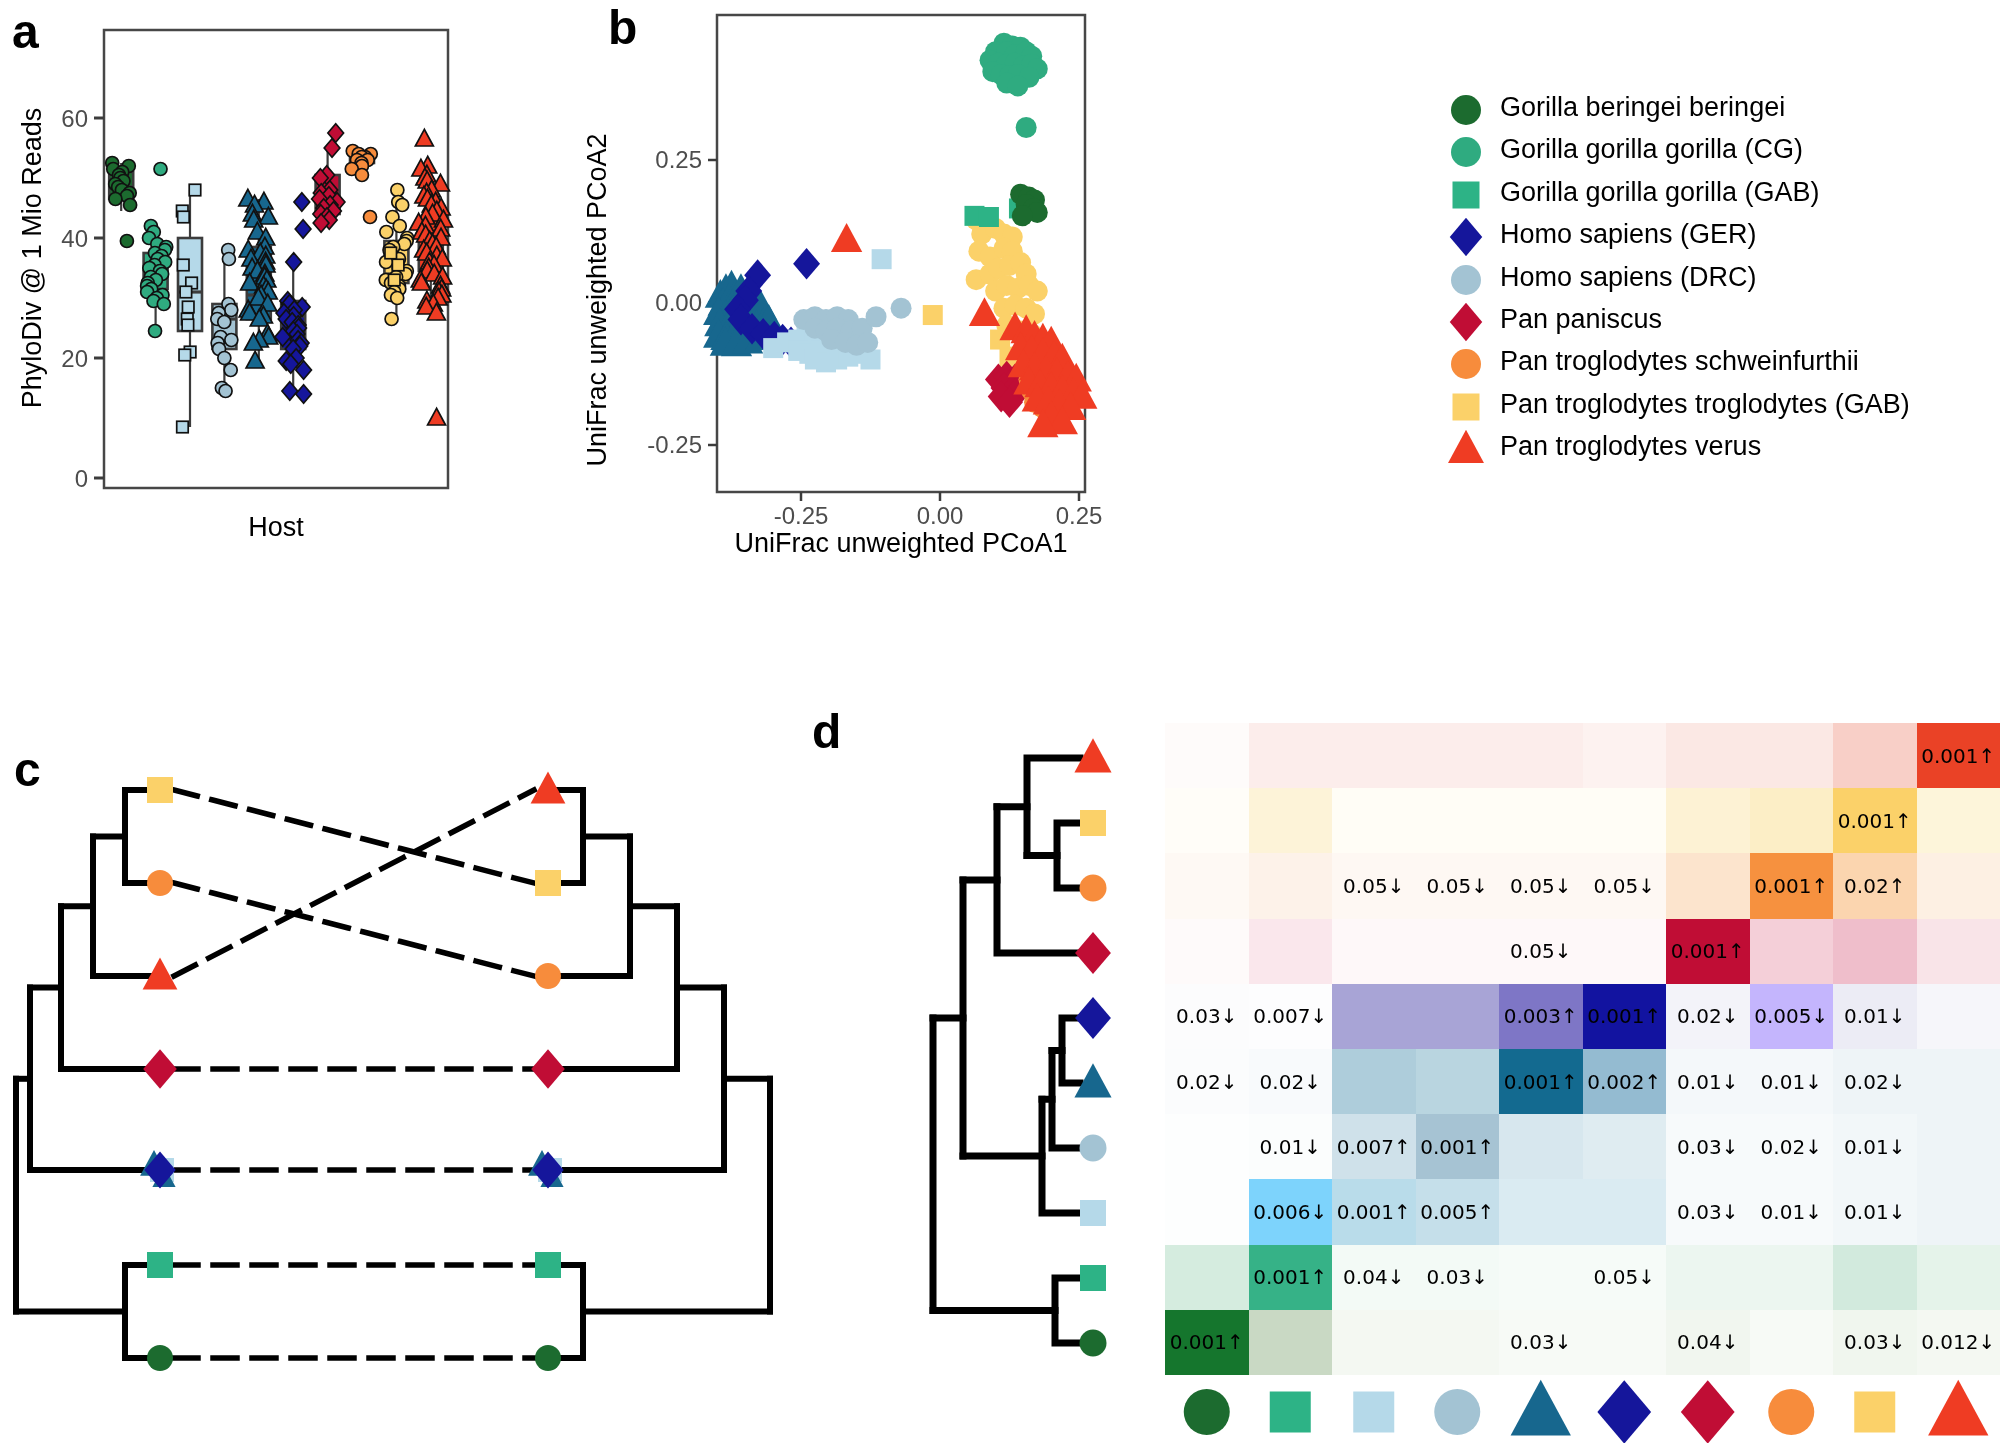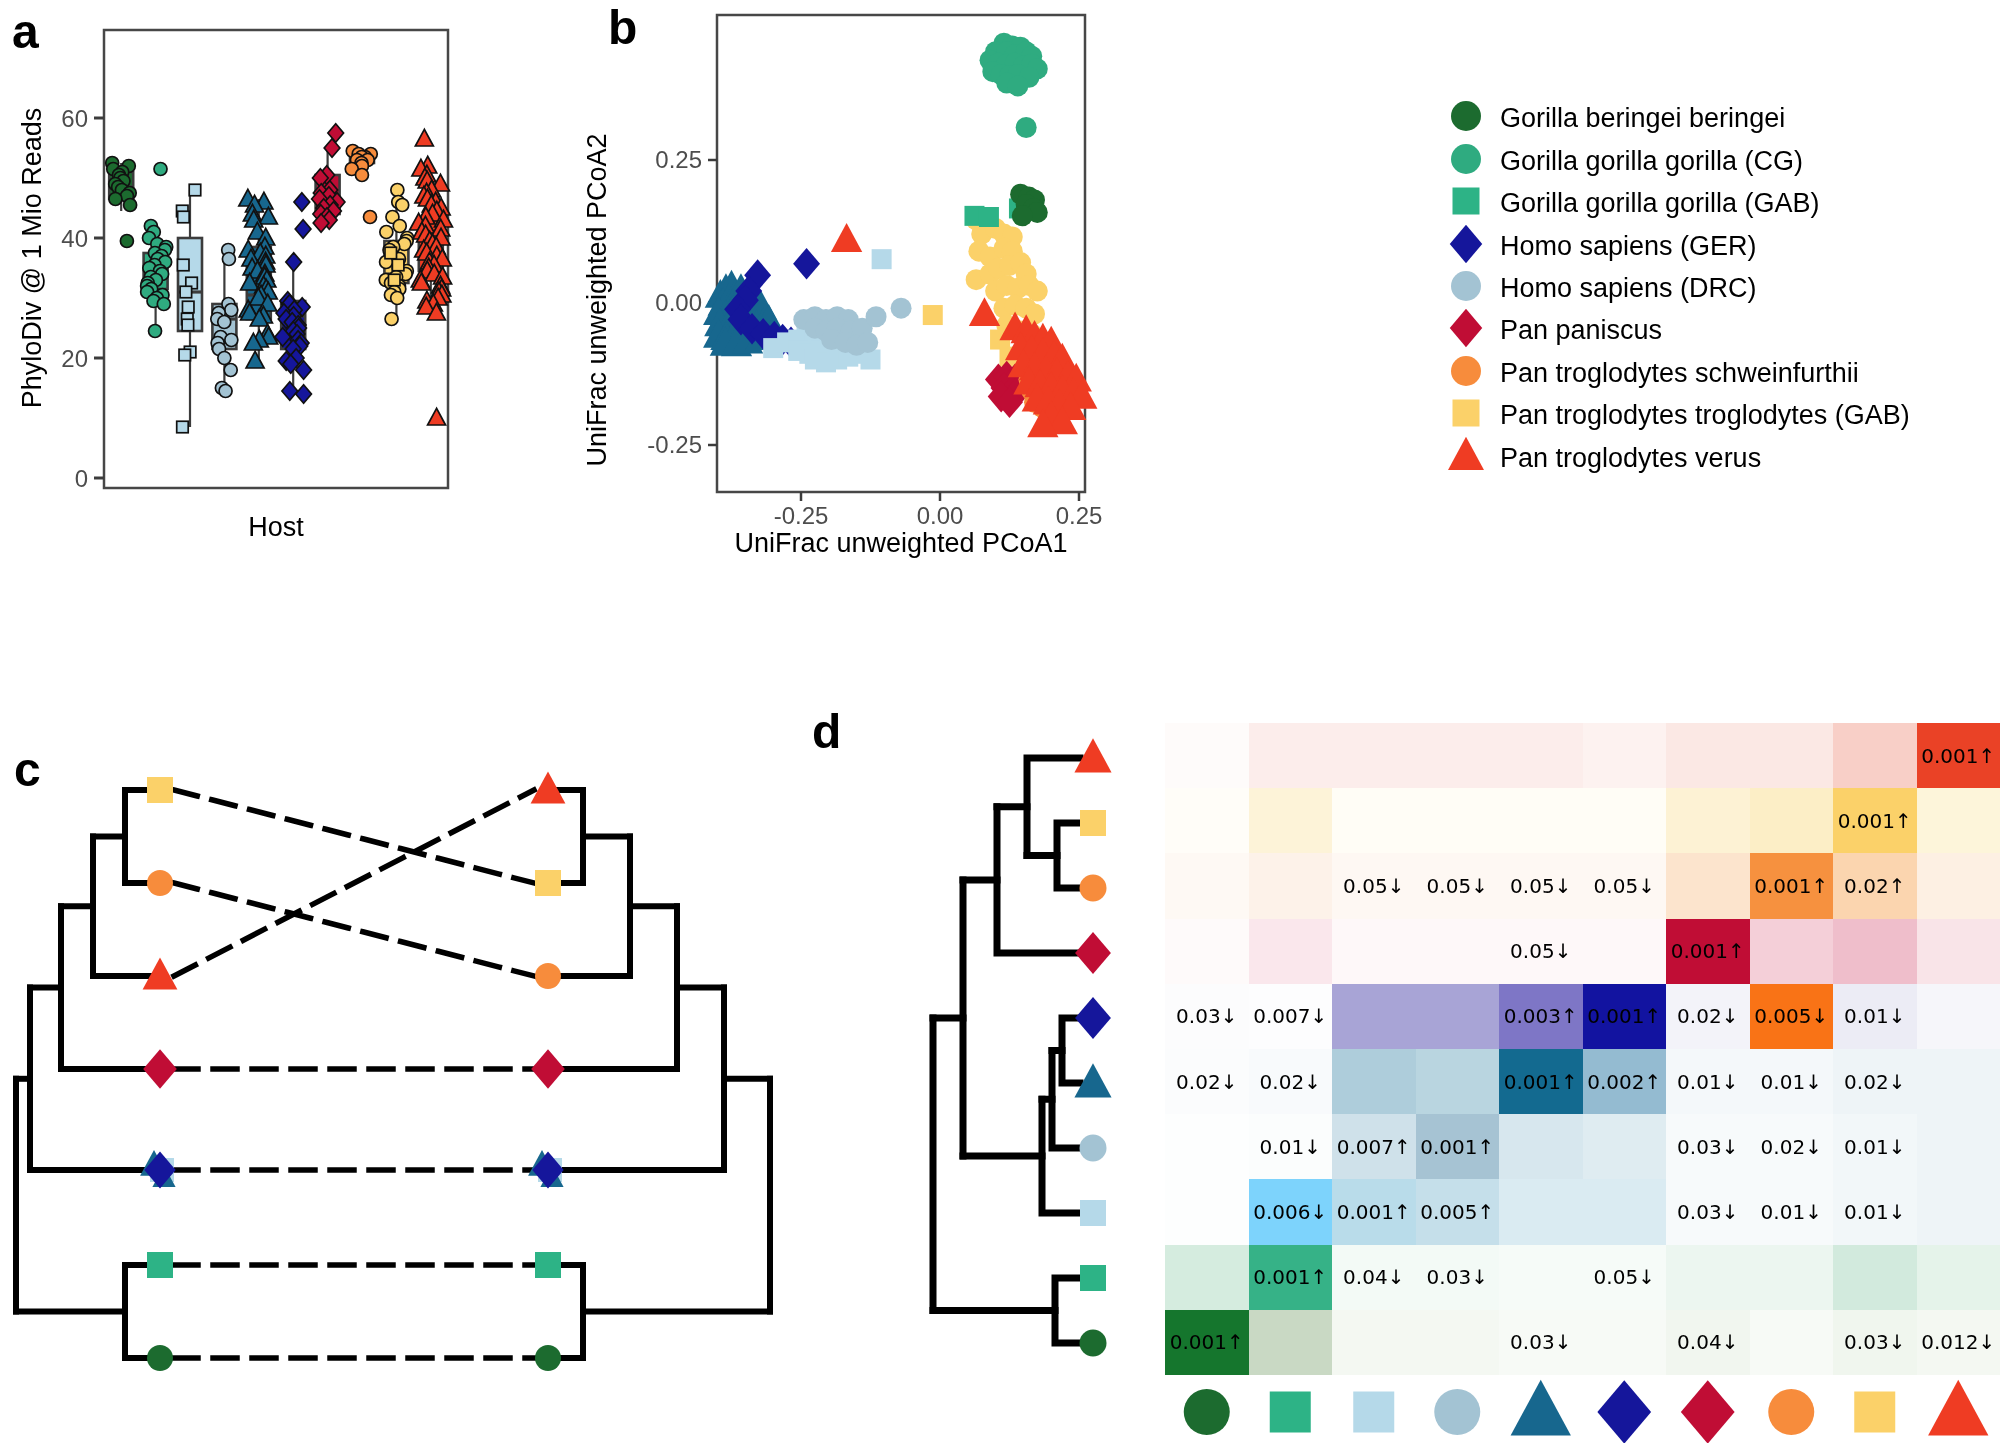--- a/index.html
+++ b/index.html
@@ -5,21 +5,21 @@
   html,body{margin:0;padding:0;background:#fff}
   #fig{position:relative;width:2000px;height:1443px;background:#fff;font-family:"Liberation Sans",sans-serif;overflow:hidden}
   .plabel{position:absolute;font:700 48px "Liberation Sans",sans-serif;color:#000;line-height:1}
   .axlabel{position:absolute;font:27px "Liberation Sans",sans-serif;color:#000;white-space:nowrap;transform:translate(-50%,-50%)}
   .axlabel.rot{transform:translate(-50%,-50%) rotate(-90deg)}
   svg{position:absolute;overflow:visible}
   .tick{font:24px "Liberation Sans",sans-serif;fill:#4d4d4d}
   #heatmap{position:absolute;left:1165px;top:723px;width:835px;height:652px;display:grid;grid-template-columns:repeat(10,1fr);grid-template-rows:repeat(10,1fr)}
   .hcell{display:flex;align-items:center;justify-content:center;font:20px "DejaVu Sans",sans-serif;color:#000}
   #legend{position:absolute;left:1448px;top:92px;display:flex;flex-direction:column}
-  .litem{display:flex;align-items:flex-end;height:42.4px}
+  .litem{display:flex;align-items:flex-start;height:42.4px}
   .litem svg{position:static;flex:0 0 36px;margin-right:16px}
   .litem span{font:27px "Liberation Sans",sans-serif;color:#000}
 </style>
 </head>
 <body>
 
 <div id="fig">
   <div class="plabel" style="left:12px;top:8px">a</div>
   <div class="plabel" style="left:608px;top:4px">b</div>
   <div class="plabel" style="left:14px;top:746px">c</div>
@@ -698,21 +698,21 @@
       <div class="hcell" style="background: rgb(244, 207, 216);"></div>
       <div class="hcell" style="background: rgb(239, 190, 203);"></div>
       <div class="hcell" style="background: rgb(249, 228, 232);"></div>
       <div class="hcell" style="background: rgb(252, 252, 253);">0.03↓</div>
       <div class="hcell" style="background: rgb(253, 253, 254);">0.007↓</div>
       <div class="hcell" style="background: rgb(168, 164, 214);"></div>
       <div class="hcell" style="background: rgb(168, 164, 214);"></div>
       <div class="hcell" style="background: rgb(126, 118, 198);">0.003↑</div>
       <div class="hcell" style="background: rgb(18, 19, 160);">0.001↑</div>
       <div class="hcell" style="background: rgb(243, 243, 249);">0.02↓</div>
-      <div class="hcell" style="background: #f97316;">0.005↓</div>
+      <div class="hcell" style="background: #c4b5fd;">0.005↓</div>
       <div class="hcell" style="background: rgb(236, 236, 245);">0.01↓</div>
       <div class="hcell" style="background: rgb(246, 246, 250);"></div>
       <div class="hcell" style="background: rgb(251, 252, 253);">0.02↓</div>
       <div class="hcell" style="background: rgb(248, 250, 252);">0.02↓</div>
       <div class="hcell" style="background: rgb(174, 205, 219);"></div>
       <div class="hcell" style="background: rgb(185, 213, 224);"></div>
       <div class="hcell" style="background: rgb(19, 106, 144);">0.001↑</div>
       <div class="hcell" style="background: rgb(148, 187, 209);">0.002↑</div>
       <div class="hcell" style="background: rgb(244, 248, 250);">0.01↓</div>
       <div class="hcell" style="background: rgb(244, 248, 250);">0.01↓</div>

